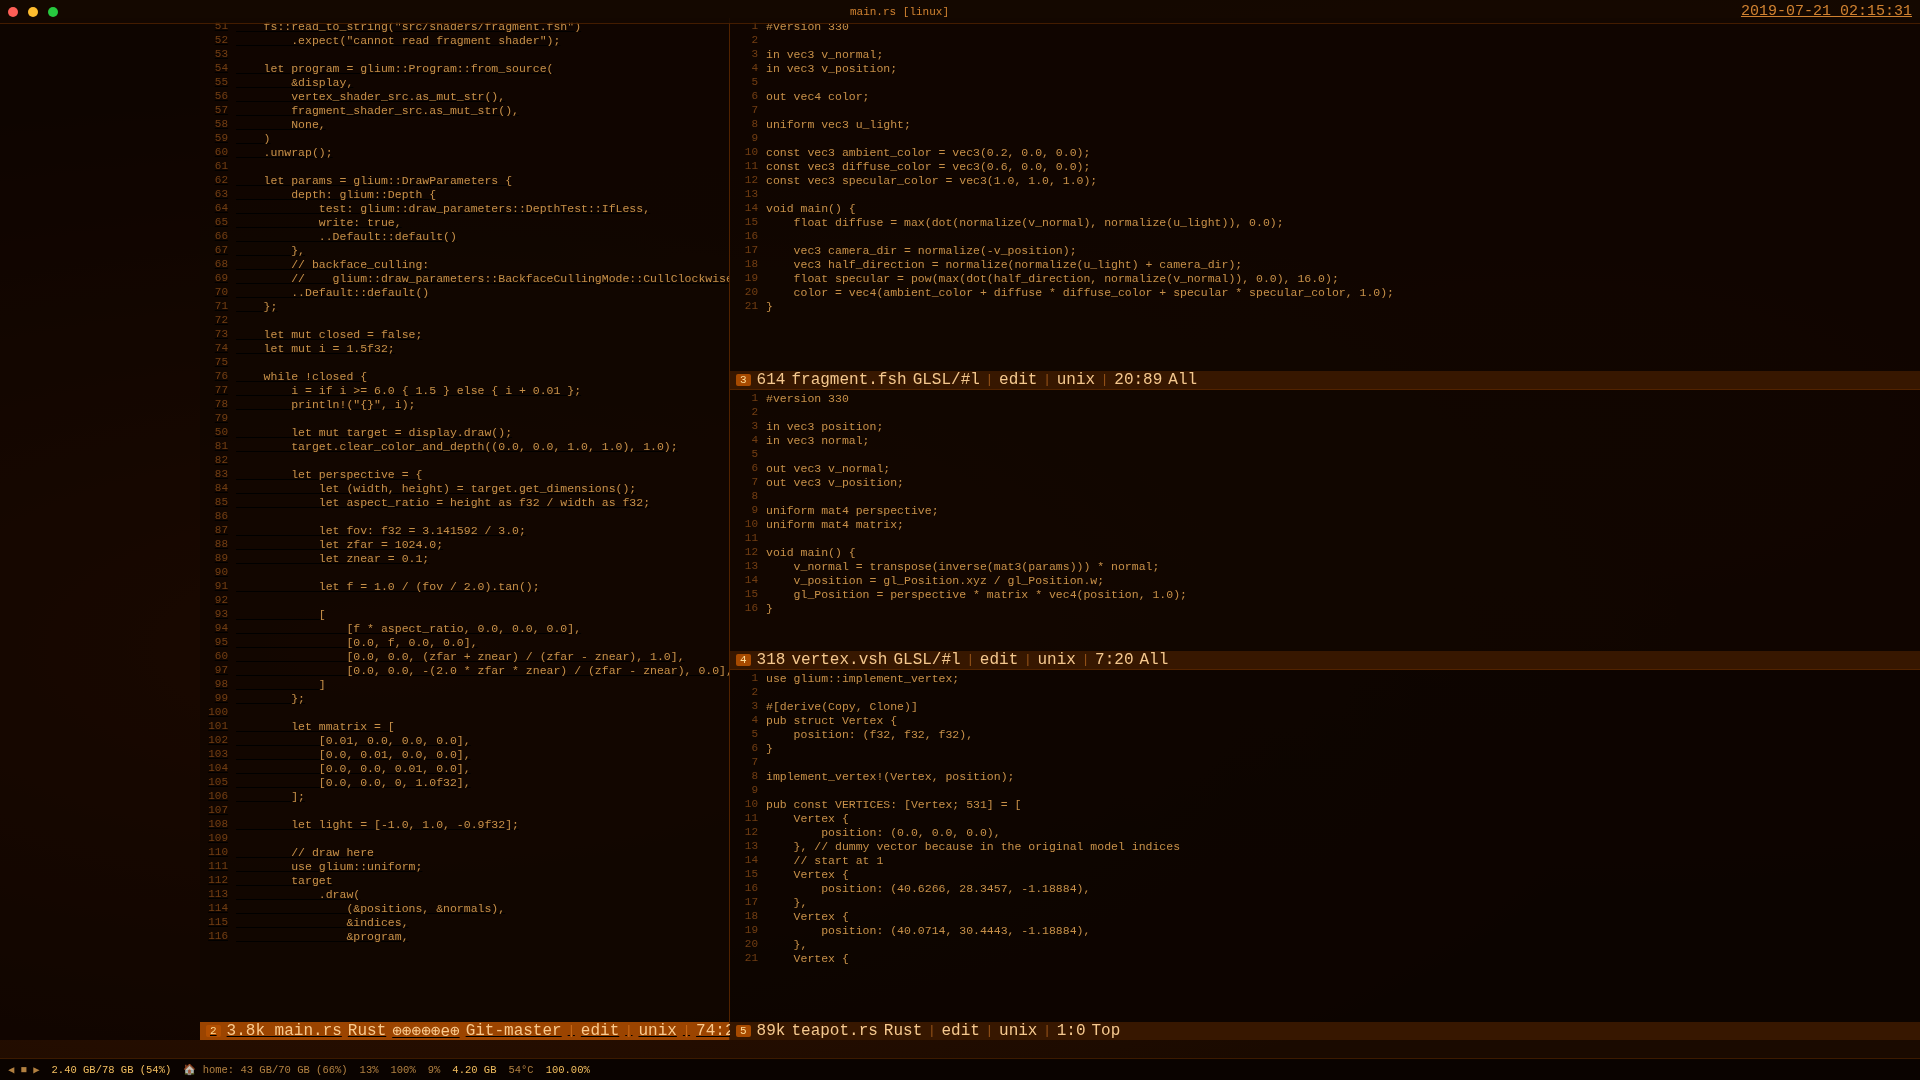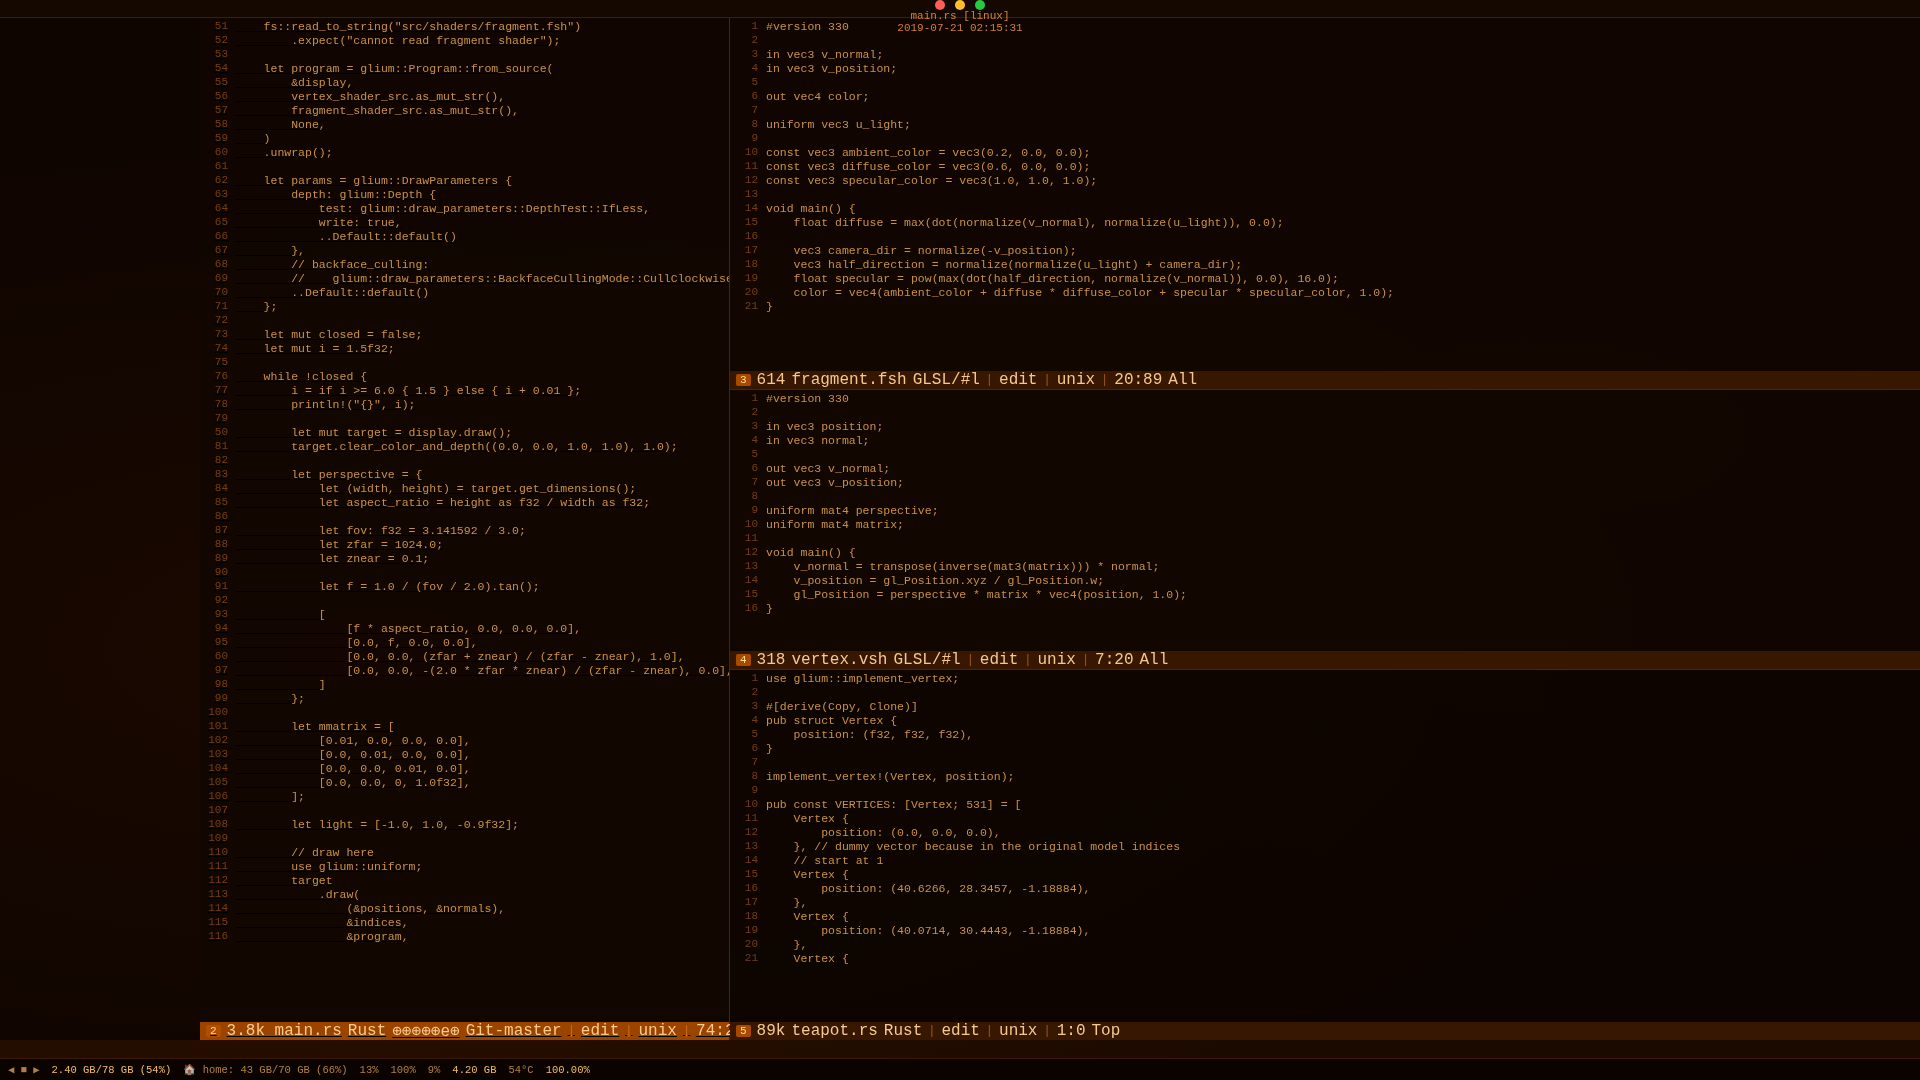--- a/index.html
+++ b/index.html
@@ -22,47 +22,47 @@
       pointer-events: none;
       z-index: 0;
     }
 
     
     .top-bar {
       position: absolute;
       top: 0;
       left: 0;
       right: 0;
-      height: 18px;
+      height: 24px;
       background: rgba(20,8,0,0.85);
       display: flex;
       align-items: center;
       justify-content: space-between;
       padding: 0 8px;
       z-index: 10;
       border-bottom: 1px solid rgba(180,80,0,0.3);
-      flex-direction: column;
     }
     .top-bar-left {
       display: flex;
       gap: 10px;
       align-items: center;
     }
     .top-bar-dot {
       width: 10px; height: 10px;
       border-radius: 50%;
       display: inline-block;
     }
     .top-bar-title {
       color: rgba(255,160,60,0.8);
       font-size: 11px;
     }
     .top-bar-time {
       color: rgba(255,160,60,0.8);
-      font-size: 11px;
+      font-size: 15px;
+      text-decoration: underline;
     }
 
     
     .editor-container {
       position: absolute;
       top: 18px;
       left: 200px;
       right: 0;
       bottom: 40px;
       display: flex;
@@ -664,21 +664,21 @@
             <div class="code-line">
               <span class="line-num">11</span>
               <span class="line-content"></span>
             </div>
             <div class="code-line">
               <span class="line-num">12</span>
               <span class="line-content">void main() {</span>
             </div>
             <div class="code-line">
               <span class="line-num">13</span>
-              <span class="line-content">    v_normal = transpose(inverse(mat3(matrix))) * normal;</span>
+              <span class="line-content">    v_normal = transpose(inverse(mat3(params))) * normal;</span>
             </div>
             <div class="code-line">
               <span class="line-num">14</span>
               <span class="line-content">    v_position = gl_Position.xyz / gl_Position.w;</span>
             </div>
             <div class="code-line">
               <span class="line-num">15</span>
               <span class="line-content">    gl_Position = perspective * matrix * vec4(position, 1.0);</span>
             </div>
             <div class="code-line">

